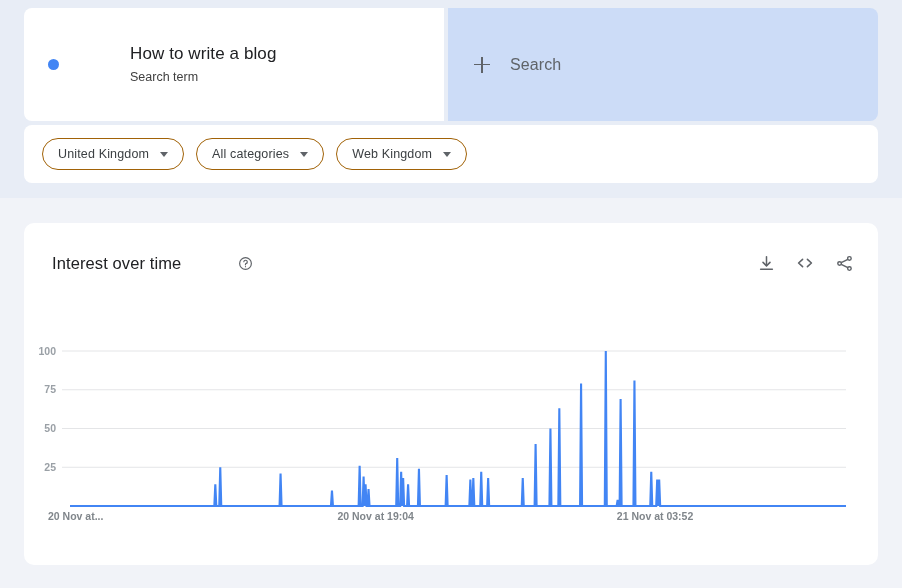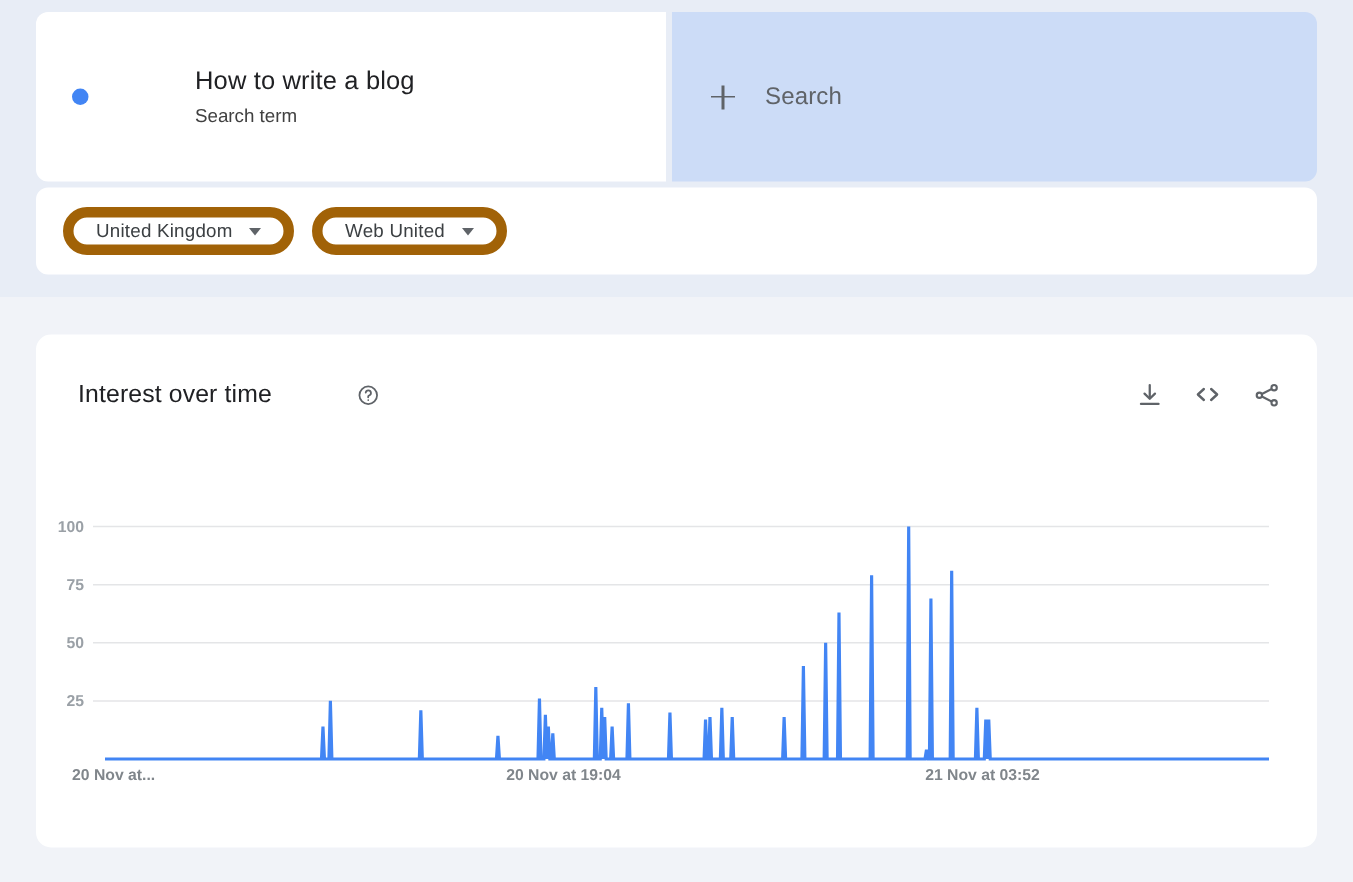--- a/index.html
+++ b/index.html
@@ -105,21 +105,21 @@
     height: 58px;
     background: #ffffff;
     border-radius: 8px;
     display: flex;
     align-items: center;
     padding-left: 18px;
     box-sizing: border-box;
   }
   .chip {
     height: 32px;
-    border: 7px solid #a16207;
+    border: 1px solid #a16207;
     border-radius: 16px;
     display: inline-flex;
     align-items: center;
     padding: 0 15px;
     margin-right: 12px;
     background: #fff;
     cursor: pointer;
     box-sizing: border-box;
   }
   .chip-label {
@@ -206,21 +206,25 @@
   </div>
 
 </div>
 
 <div class="filters-card" id="filters-bar">
     <div class="chip">
       <span class="chip-label">United Kingdom</span>
       <span class="caret"></span>
     </div>
     <div class="chip">
-      <span class="chip-label">Web United</span>
+      <span class="chip-label">All categories</span>
+      <span class="caret"></span>
+    </div>
+    <div class="chip">
+      <span class="chip-label">Web Kingdom</span>
       <span class="caret"></span>
     </div>
   </div>
 
 <div class="chart-card">
 
   <div class="chart-head">
     <div class="chart-title-wrap">
       <span class="chart-title">Interest over time</span>
       <span class="help-icon">

